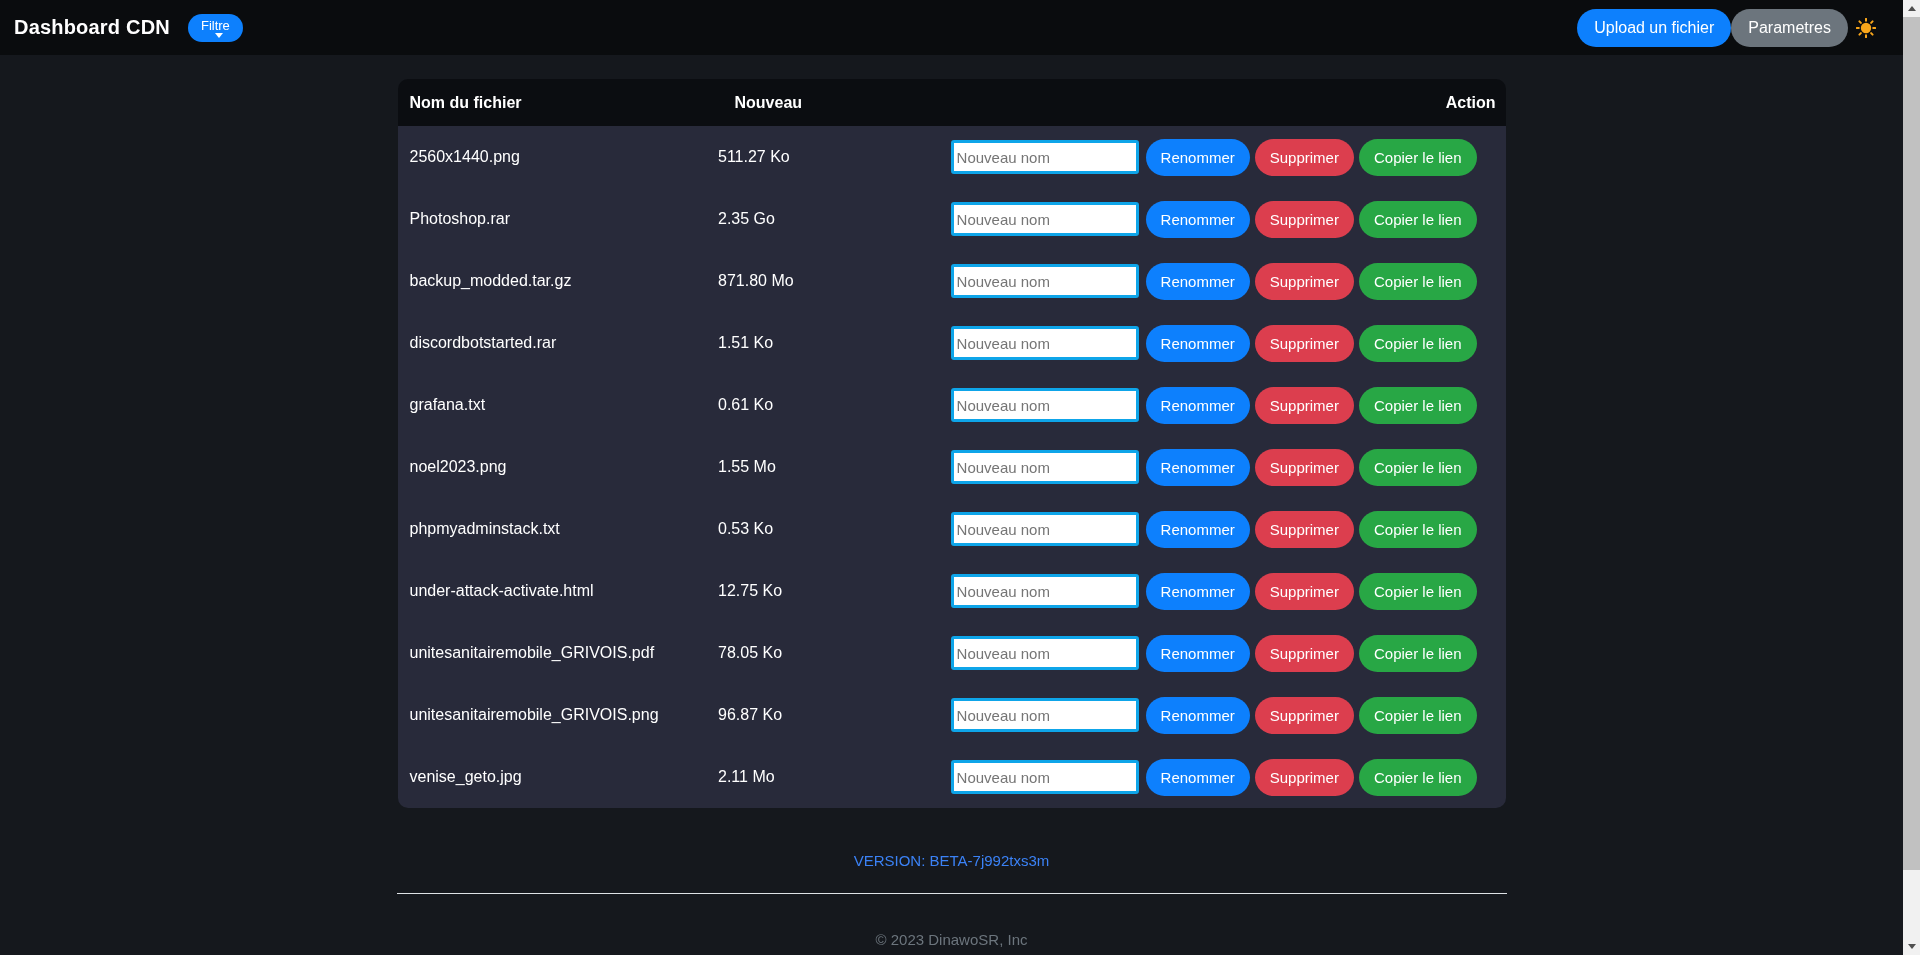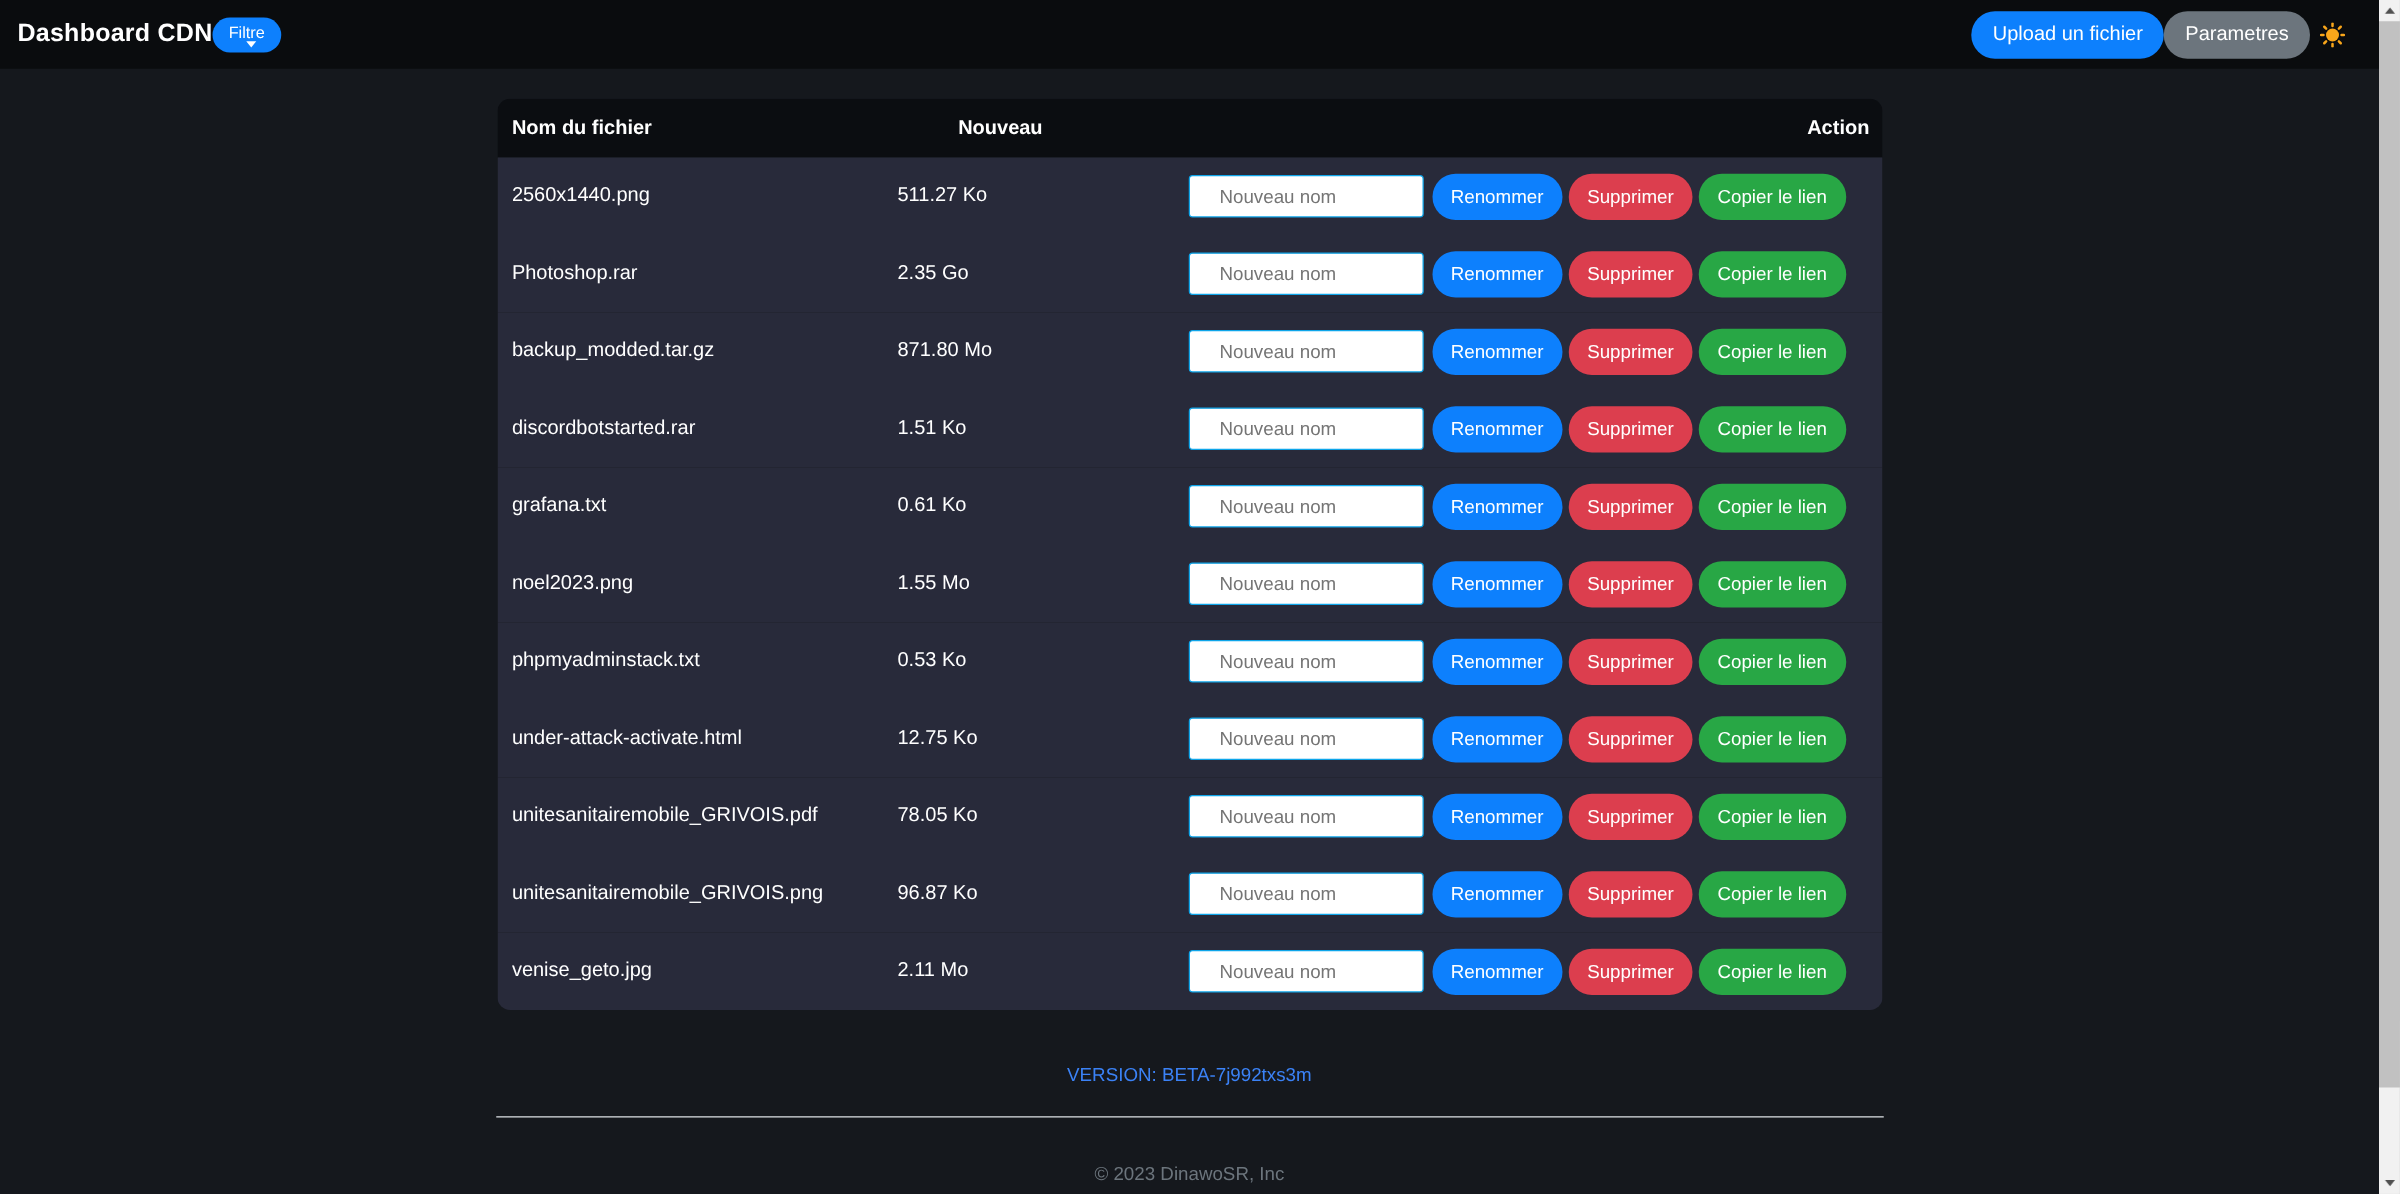--- a/index.html
+++ b/index.html
@@ -9,21 +9,21 @@
     background: #15181d;
     font-family: "Liberation Sans", "DejaVu Sans", sans-serif;
   }
   
   .navbar {
     width: 1920px; height: 55px;
     background: #0a0c0e;
     display: flex; align-items: center;
     padding: 0 44px 0 14px;
   }
-  .brand { color: #fff; font-size: 20px; font-weight: 600; letter-spacing: .2px; }
+  .brand { color: #fff; font-size: 20px; font-weight: 600; margin-right: 18px; letter-spacing: .2px; }
   .btn {
     border: none; color: #fff; border-radius: 50rem;
     font-family: inherit; cursor: pointer;
     display: inline-flex; align-items: center; justify-content: center;
     white-space: nowrap;
     flex-direction: column;
   }
   .btn-primary { background: var(--primary, #0d80fd); }
   .btn-secondary { background: var(--secondary, #6c757d); }
   .btn-danger { background: var(--danger, #dc3e4e); }
@@ -41,40 +41,40 @@
 
   
   .main { width: 1903px; }
   .table {
     width: 1108px; margin: 24px auto 0;
     border-radius: 10px; overflow: hidden;
   }
   .thead {
     height: 47px; background: #0b0d11;
     display: flex; align-items: center;
-    color: #fff; font-weight: 700; font-size: 16px; gap: 32px;
+    color: #fff; font-weight: 700; font-size: 16px;
   }
   .trow {
     height: 62px; background: #282a3a;
     display: flex; align-items: center;
     color: #fff; font-size: 16px;
   }
   .col-name { width: 337px; padding-left: 12px; }
   .col-size { width: 245px; }
   .col-action-head { flex: 1; text-align: right; padding-right: 10px; }
   .col-actions {
     flex: 1; display: flex; align-items: center; gap: 5px;
     justify-content: flex-end; padding-right: 29px;
   }
   .rename-input {
     width: 188px; height: 34px;
-    border: 1px solid #0ea5e9; border-radius: 3px;
+    border: 3px solid #0ea5e9; border-radius: 3px;
     background: #fff; color: #0369a1;
     font-size: 15px; font-family: inherit;
-    padding: 0 24px; margin-right: 2px;
+    padding: 0 3px; margin-right: 2px;
   }
   .rename-input::placeholder { color: #757575; }
 
   
   .footer { margin-top: 44px; }
   .version { text-align: center; color: #3b82f6; font-size: 15px; }
   .divider {
     width: 1110px; border: none;
     border-top: 1px solid #dee2e6;
     margin: 24px auto 22px;

